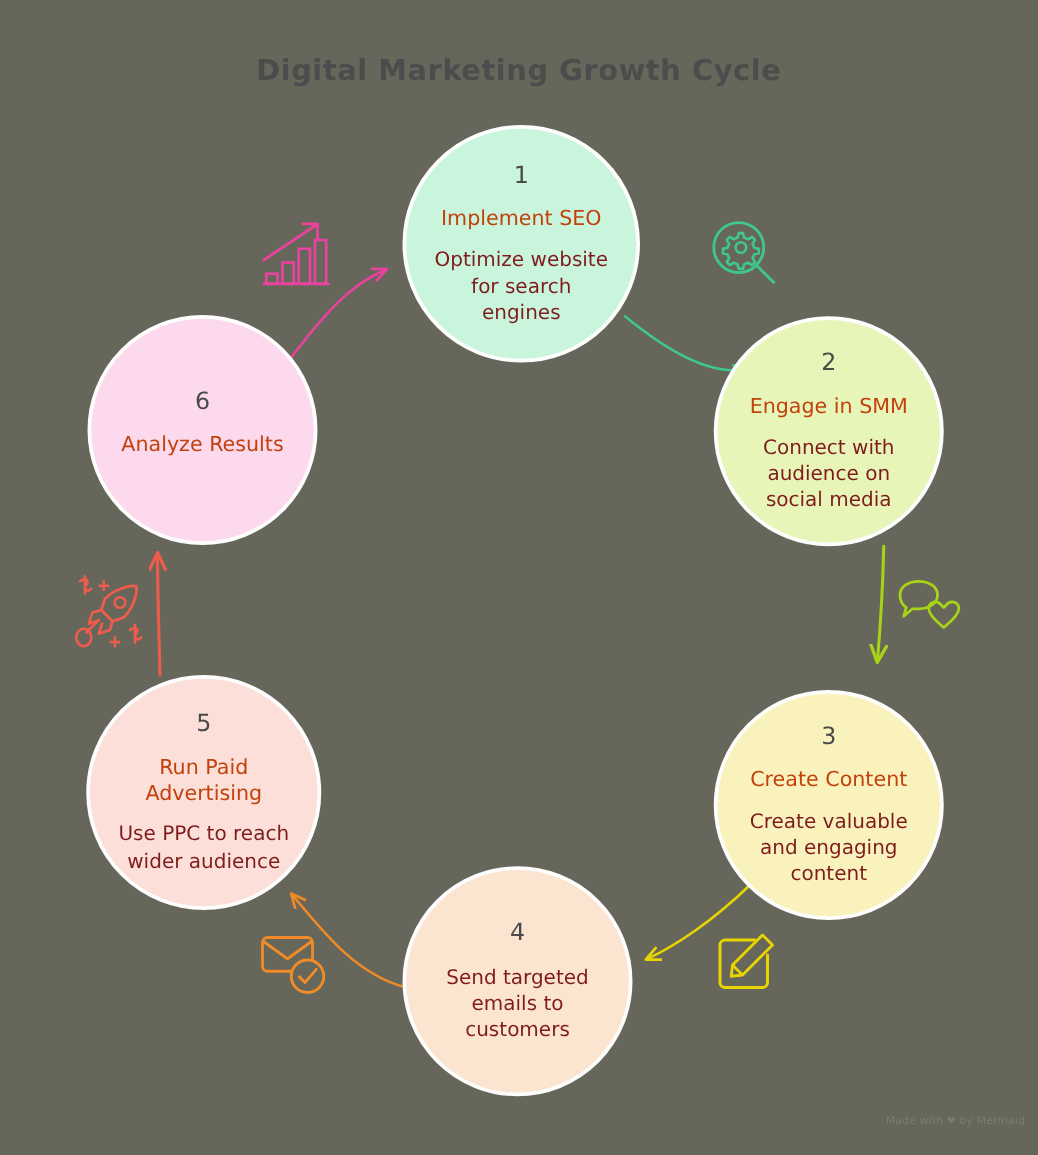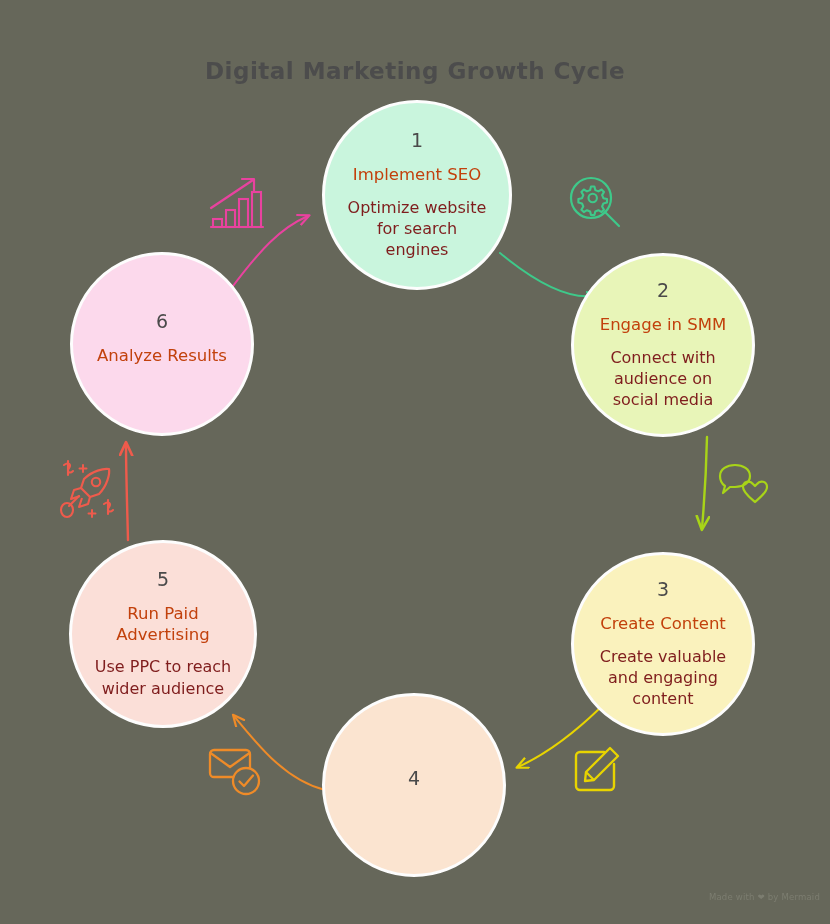--- a/index.html
+++ b/index.html
@@ -17,21 +17,21 @@
   }
   #canvas {
     position: relative;
     width: 830px;
     height: 924px;
     background: #66675a;
   }
   .diagram-title {
     position: absolute;
     left: 0;
-    top: 58px;
+    top: 44px;
     width: 830px;
     text-align: center;
     font-size: 23px;
     font-weight: bold;
     letter-spacing: 0.5px;
     color: #4c4c4c;
     font-family: "DejaVu Sans", "Liberation Sans", sans-serif;
     user-select: none;
   }
   svg.edge-layer {
@@ -143,20 +143,21 @@
   </div>
 
   <div class="node" style="left:571px; top:552px; width:184px; height:184px; background:#faf2bd;">
     <div class="node-num">3</div>
     <div class="node-title">Create Content</div>
     <div class="node-desc">Create valuable and engaging content</div>
   </div>
 
   <div class="node" style="left:322px; top:693px; width:184px; height:184px; background:#fbe4d0;">
     <div class="node-num">4</div>
+    <div class="node-desc">Send targeted emails to customers</div>
   </div>
 
   <div class="node" style="left:69px; top:540px; width:188px; height:188px; background:#fbdfd8;">
     <div class="node-num">5</div>
     <div class="node-title">Run Paid Advertising</div>
     <div class="node-desc">Use PPC to reach wider audience</div>
   </div>
 
   <div class="node" style="left:70px; top:252px; width:184px; height:184px; background:#fcd9ec; padding:6px 12px;">
     <div class="node-num">6</div>

